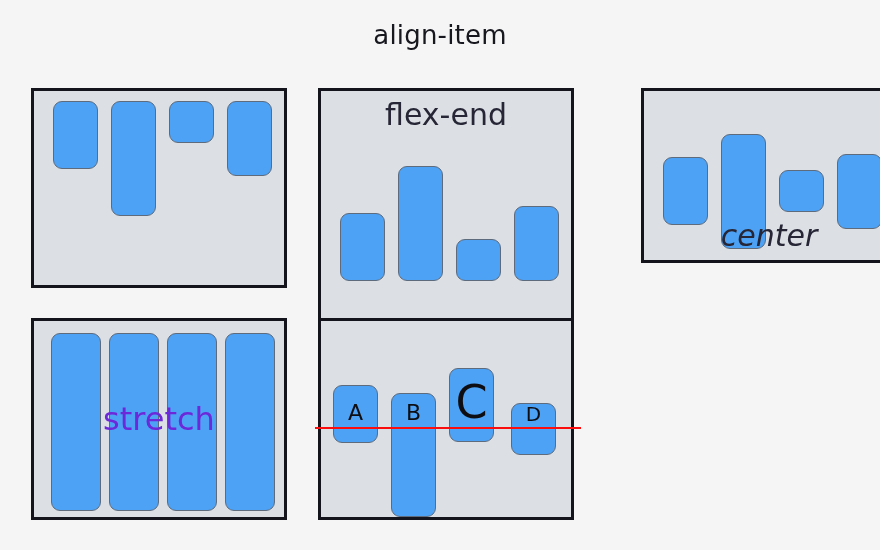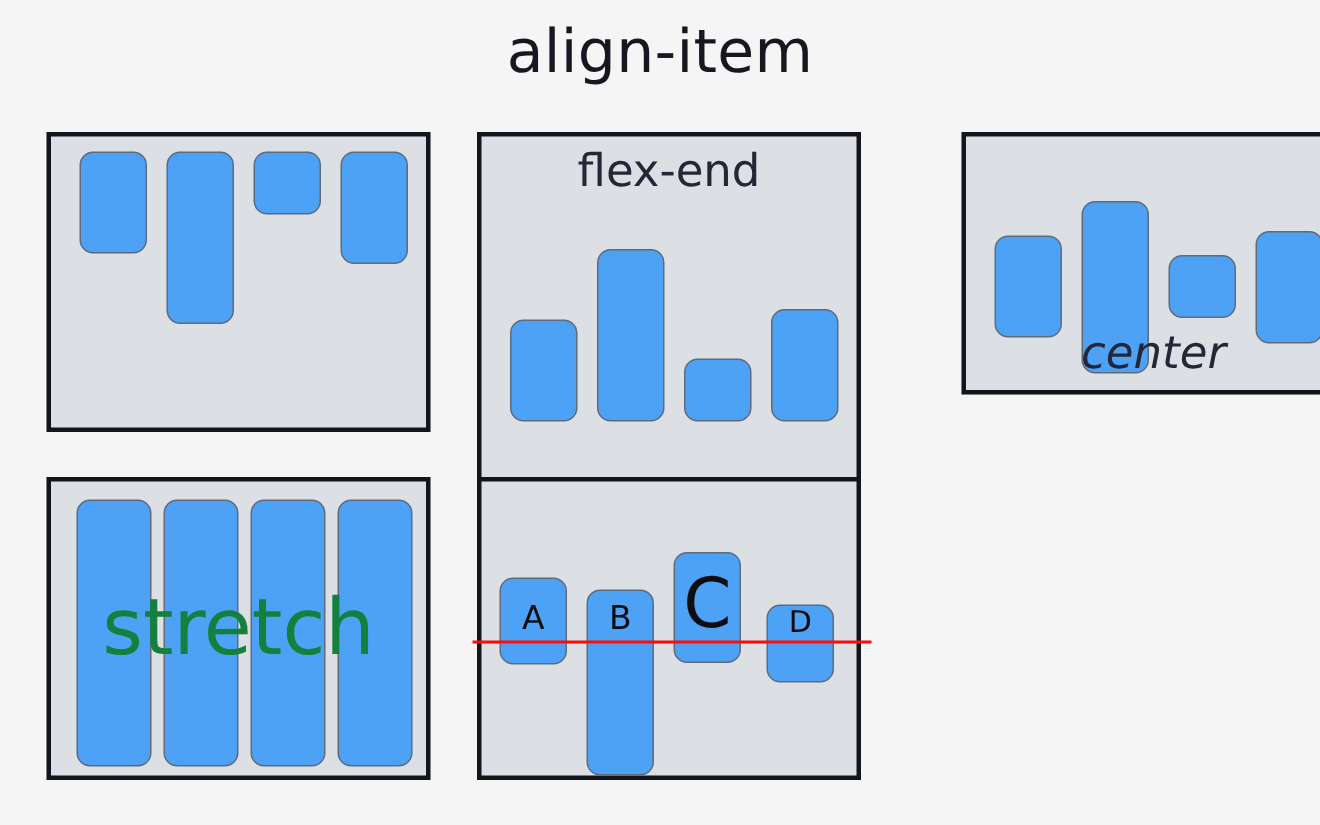--- a/index.html
+++ b/index.html
@@ -16,21 +16,21 @@
     position: relative;
     color: #1b1b2b;
   }
 
   #page-title {
     position: absolute;
     left: 0;
     top: 14px;
     width: 880px;
     text-align: center;
-    font-size: 40px;
+    font-size: 26px;
     font-weight: 400;
     letter-spacing: 0.2px;
     color: #17171f;
     line-height: 42px;
   }
 
   
   .demo-box {
     position: absolute;
     box-sizing: border-box;
@@ -82,22 +82,22 @@
   #box-baseline   { left: 318px; top: 318px; width: 256px; height: 202px; }
 
   
   #stretch-label {
     position: absolute;
     left: 0;
     top: 50%;
     transform: translateY(-50%);
     width: 100%;
     text-align: center;
-    font-size: 52px;
-    color: #15803d;
+    font-size: 32px;
+    color: #6d28d9;
     z-index: 5;
     pointer-events: none;
   }
 
   
   #baseline-rule {
     position: absolute;
     height: 2px;
     background: #fb0d0d;
     z-index: 4;

